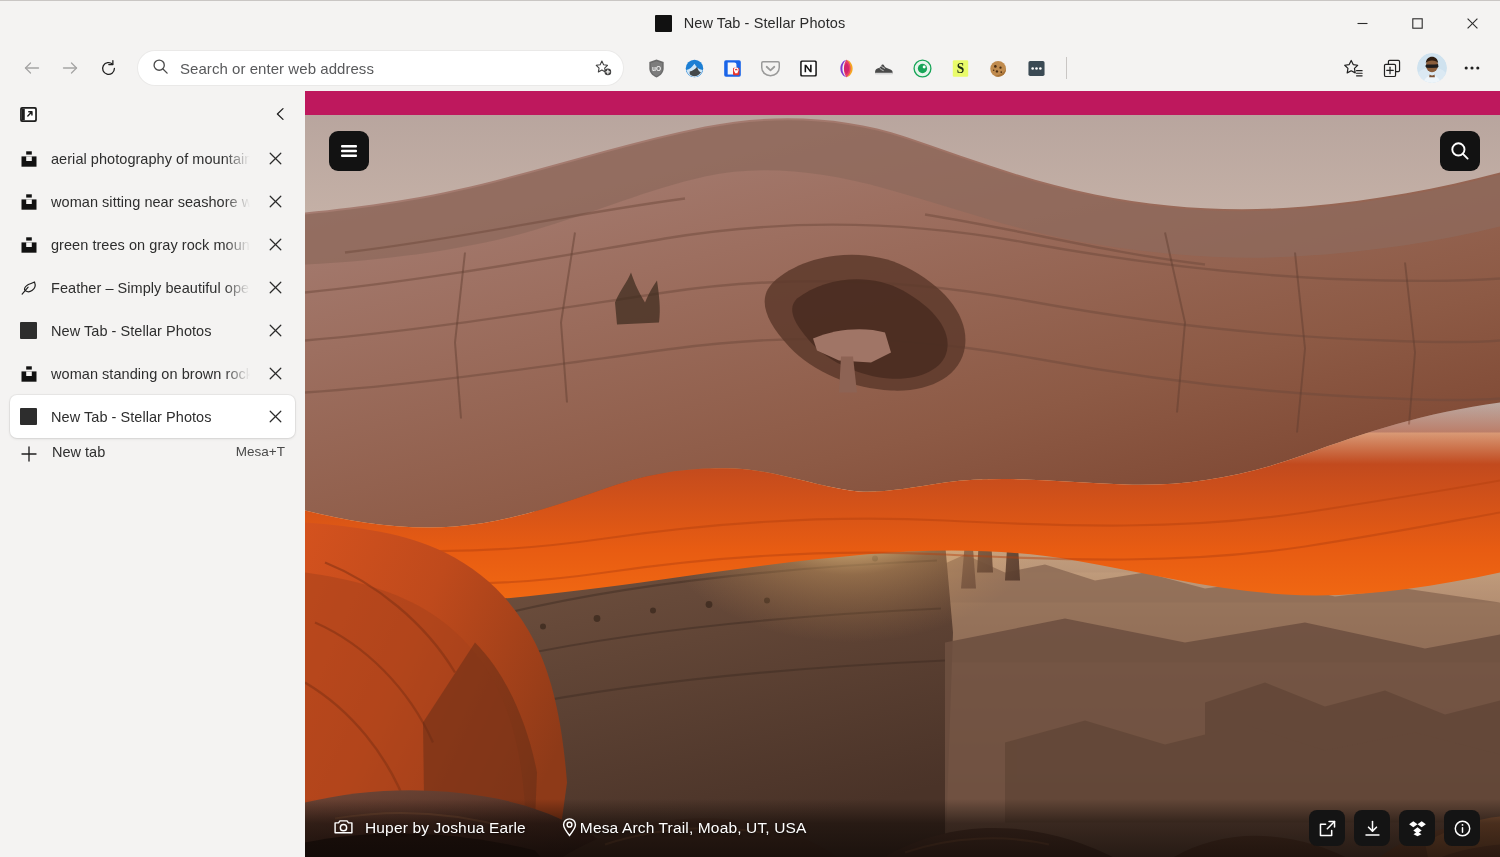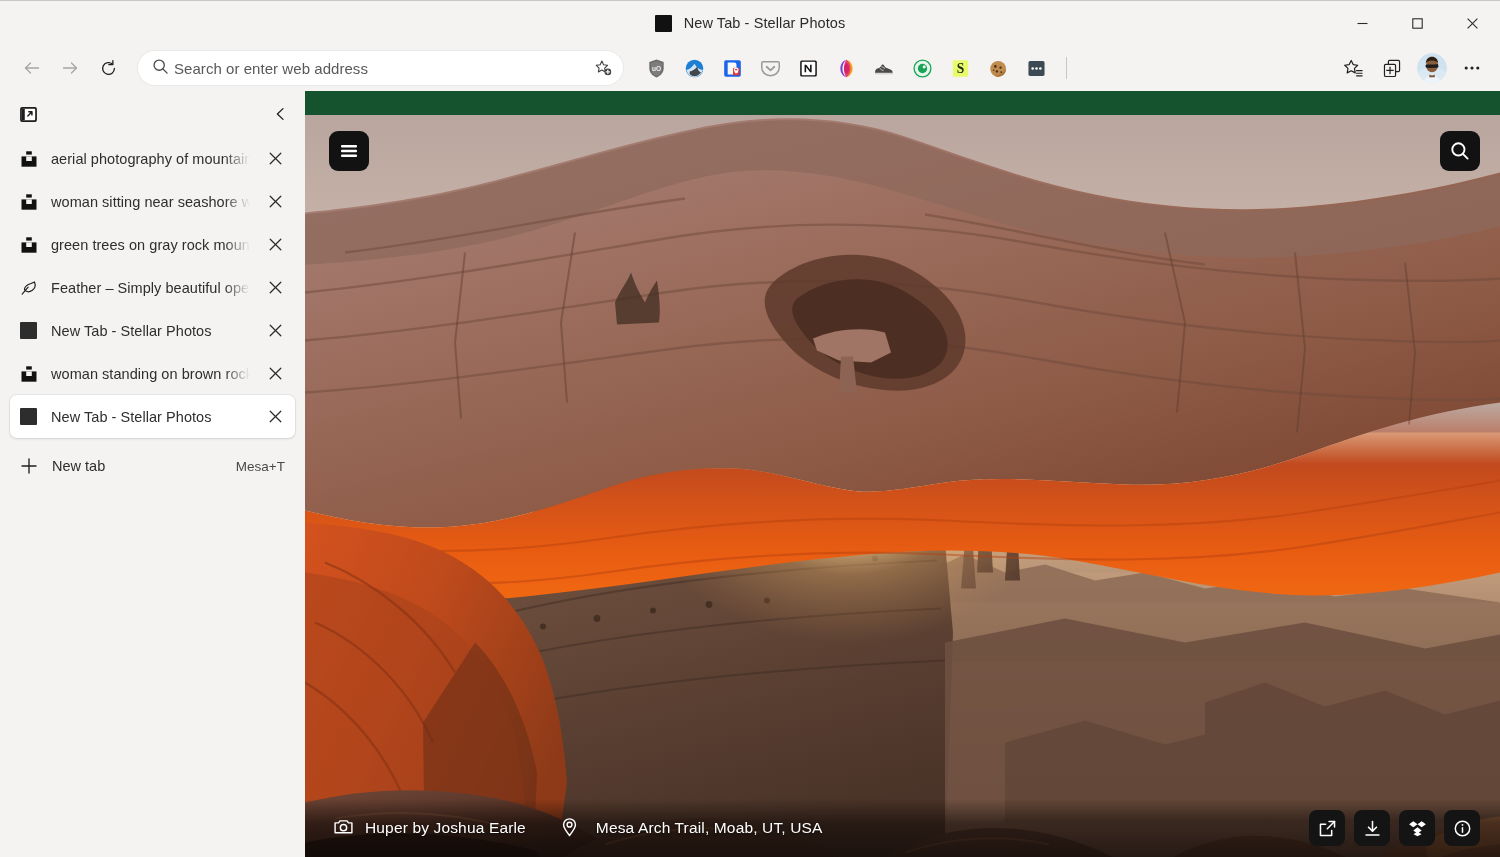--- a/index.html
+++ b/index.html
@@ -1,21 +1,21 @@
 <!DOCTYPE html>
 <html><head>
 <meta charset="utf-8">
 <style>
   * { box-sizing: border-box; margin: 0; padding: 0; }
   html, body {
     width: 1500px; height: 857px; overflow: hidden;
     font-family: "Liberation Sans", sans-serif;
     background: #f4f3f2;
   }
-  .window { width: 1500px; height: 857px; position: relative; background: #14532d; display: flex; flex-direction: column; }
+  .window { width: 1500px; height: 857px; position: relative; background: #be185d; display: flex; flex-direction: column; }
 
   
   .titlebar {
     height: 45px; flex: 0 0 45px; position: relative;
     display: flex; align-items: center; justify-content: center;
     background: #f4f3f2; border-top: 1px solid #c9c6c4;
   }
   .title-group { display: flex; align-items: center; gap: 12px; }
   .title-favicon { width: 17px; height: 17px; background: #111; border-radius: 1px; }
   .title-text { font-size: 14.5px; color: #2b2b2b; letter-spacing: .1px; white-space: nowrap; }
@@ -27,21 +27,21 @@
   .toolbar {
     height: 46px; flex: 0 0 46px; display: flex; align-items: center;
     padding: 0 10px 0 14px; background: #f4f3f2; gap: 2px;
   }
   .navbtn { width: 36px; height: 36px; border-radius: 6px; display: flex; align-items: center; justify-content: center; flex: 0 0 auto; }
   .navbtn.disabled { opacity: .42; }
 
   .omnibox {
     flex: 0 0 485px; height: 34px; margin-left: 10px; background: #fff;
     border-radius: 17px; display: flex; align-items: center;
-    padding: 0 6px 0 14px; gap: 5px; box-shadow: 0 0 0 1px rgba(0,0,0,.04);
+    padding: 0 6px 0 14px; gap: 11px; box-shadow: 0 0 0 1px rgba(0,0,0,.04);
   }
   .omnibox-text { flex: 1; font-size: 15px; color: #58595b; letter-spacing: .05px; }
   .omni-fav { width: 28px; height: 28px; border-radius: 5px; display: flex; align-items: center; justify-content: center; }
 
   .ext-strip { display: flex; align-items: center; gap: 4px; margin-left: 14px; }
   .ext { width: 34px; height: 34px; border-radius: 6px; display: flex; align-items: center; justify-content: center; }
   .ext-sep { width: 1px; height: 22px; background: #c9c6c4; margin: 0 9px; }
 
   .toolbar-right { display: flex; align-items: center; gap: 3px; margin-left: auto; }
   .avatar-btn { width: 38px; height: 38px; border-radius: 50%; display: flex; align-items: center; justify-content: center; }
@@ -69,21 +69,21 @@
   .tab-label {
     flex: 1; min-width: 0; font-size: 14.5px; color: #2e2e2e; white-space: nowrap;
     overflow: hidden; letter-spacing: .05px;
     -webkit-mask-image: linear-gradient(to right, #000 calc(100% - 26px), transparent 100%);
     mask-image: linear-gradient(to right, #000 calc(100% - 26px), transparent 100%);
   }
   .tab.active .tab-label { mask-image: none; -webkit-mask-image: none; }
   .tab-close { width: 24px; height: 24px; flex: 0 0 24px; border-radius: 4px; display: flex; align-items: center; justify-content: center; }
 
   .newtab-row {
-    height: 44px; display: flex; align-items: center; gap: 14px;
+    height: 44px; display: flex; gap: 14px;
     margin: 6px 10px 0 10px; padding: 0 10px 0 9px; border-radius: 7px;
   }
   .newtab-label { font-size: 14.5px; color: #2e2e2e; }
   .newtab-shortcut { margin-left: auto; font-size: 13.5px; color: #4a4a4a; }
 
   .favicon-sq { width: 17px; height: 17px; background: #2d2d2d; border-radius: 1px; }
 
   
   .content { flex: 1; position: relative; overflow: hidden; background: #8a6a5b; margin-top: 24px; }
   .photo { position: absolute; inset: 0; overflow: hidden; }
@@ -96,21 +96,21 @@
   .menu-btn { left: 24px; top: 16px; }
   .search-btn { right: 20px; top: 16px; }
 
   .photo-footer {
     position: absolute; left: 0; right: 0; bottom: 0; height: 58px;
     display: flex; align-items: center; padding: 0 20px 0 28px;
     background: linear-gradient(to bottom, rgba(8,4,2,0) 0%, rgba(8,4,2,.52) 42%, rgba(8,4,2,.70) 100%);
   }
   .credit { display: flex; align-items: center; gap: 11px; }
   .credit-text { font-size: 15.5px; color: #fff; letter-spacing: .15px; text-shadow: 0 1px 3px rgba(0,0,0,.6); white-space: nowrap; }
-  .location { display: flex; align-items: center; gap: 16px; margin-left: 33px; text-align: right; }
+  .location { display: flex; align-items: center; gap: 0; margin-left: 33px; text-align: right; }
   .footer-actions { margin-left: auto; display: flex; gap: 9px; }
   .fa-btn { width: 36px; height: 36px; border-radius: 8px; background: #141414; display: flex; align-items: center; justify-content: center; }
 </style>
 </head>
 <body>
 
 <div class="window">
 
   <div class="titlebar">
     <div class="title-group">

